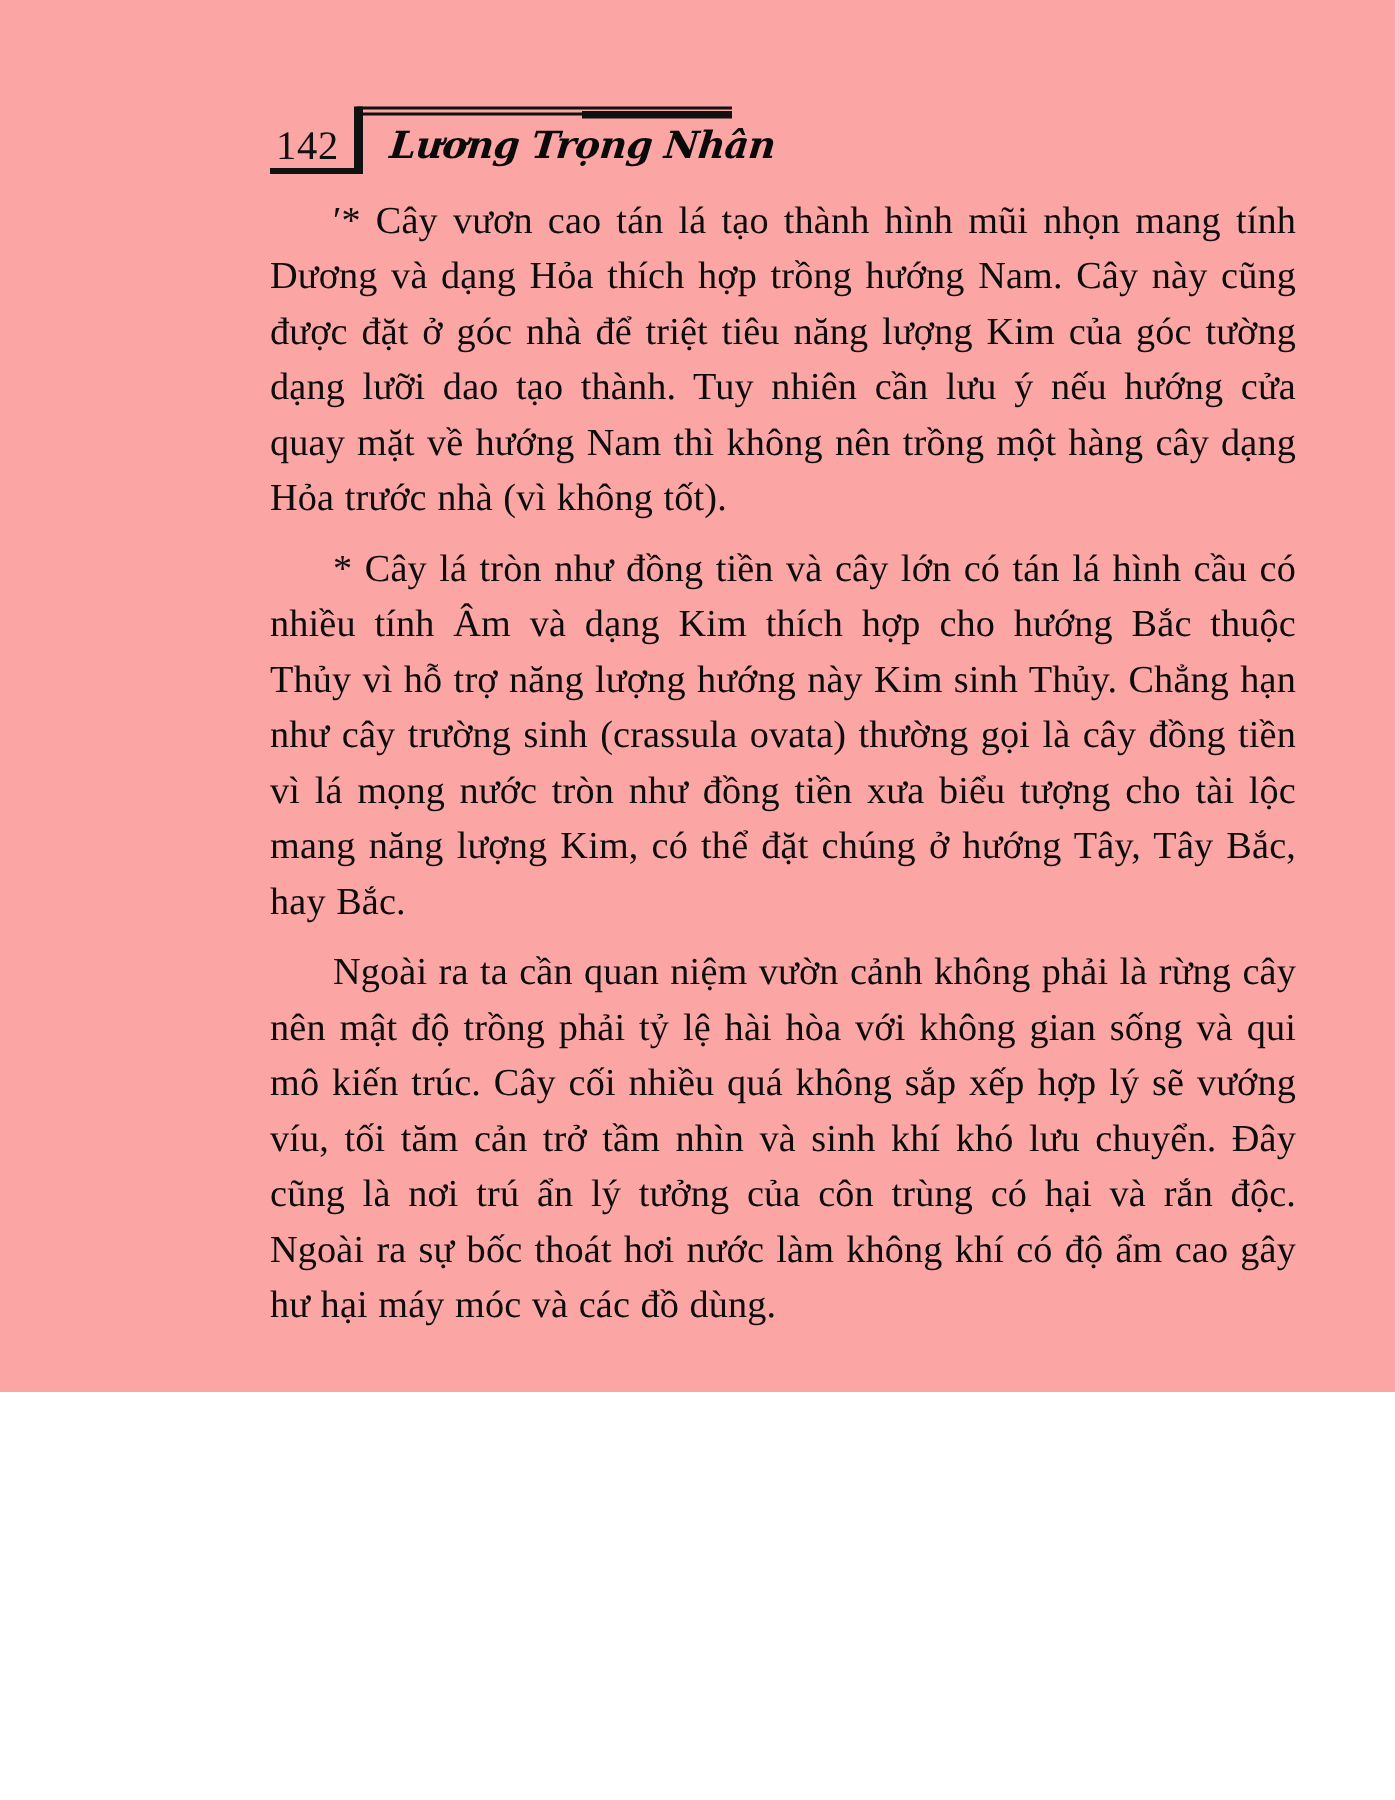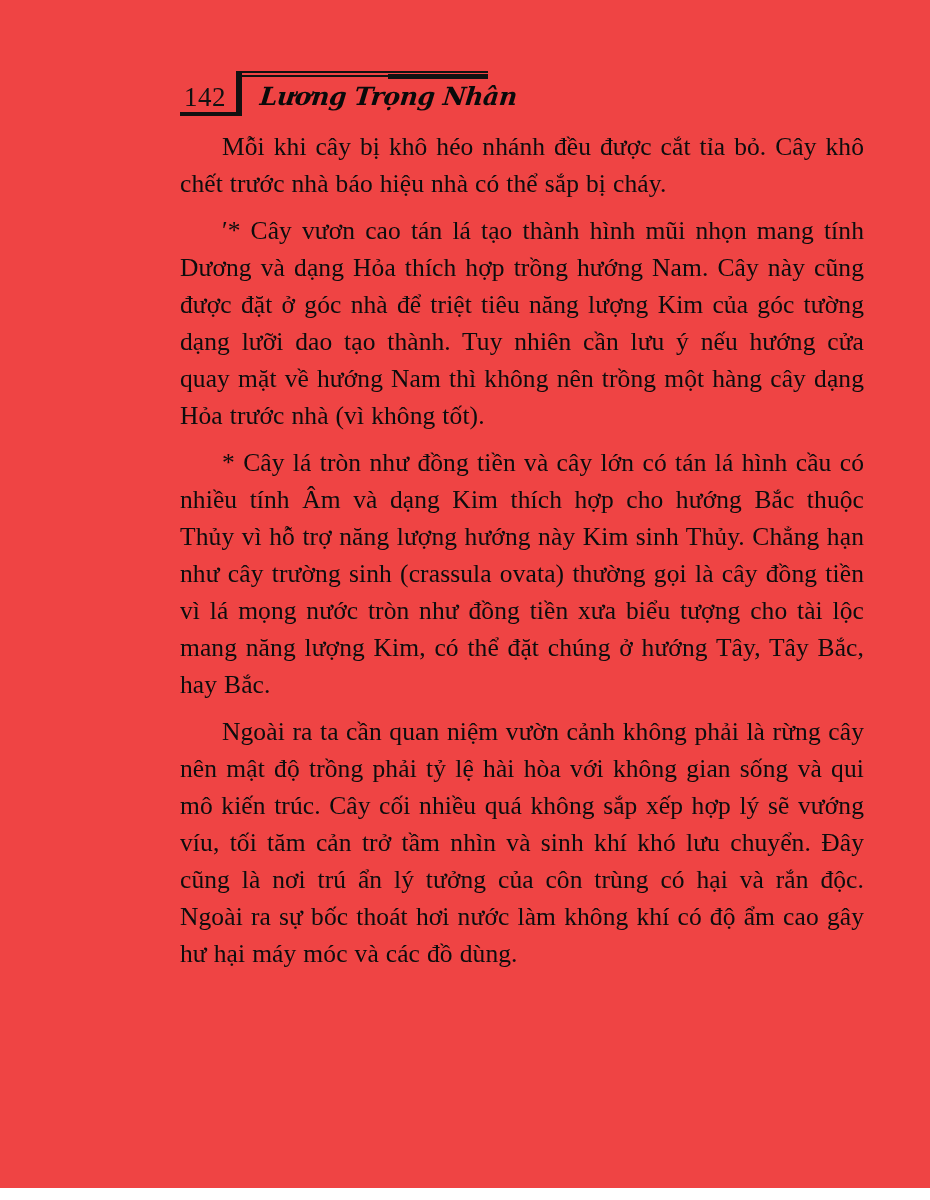--- a/index.html
+++ b/index.html
@@ -8,22 +8,22 @@
     padding: 0;
     background: #ffffff;
   }
   body {
     font-family: "Liberation Serif", "DejaVu Serif", serif;
     color: #000000;
   }
   .page {
     position: relative;
     width: 930px;
-    height: 1188px;
-    background: #ef4444;
+    height: 928px;
+    background: #fca5a5;
     overflow: hidden;
     margin: 0 auto;
   }
 
   
   .header {
     position: absolute;
     left: 180px;
     top: 68px;
     width: 700px;
@@ -150,21 +150,20 @@
       <div class="rule-thin"></div>
       <div class="rule-thick-left"></div>
       <div class="rule-thick-right"></div>
     </div>
 
     <div class="author">Lương Trọng Nhân</div>
   </div>
 
   <div class="body-col">
 
-    <p class="para">Mỗi khi cây bị khô héo nhánh đều được cắt tỉa bỏ. Cây khô chết trước nhà báo hiệu nhà có thể sắp bị cháy.</p>
 
 
     <p class="para last-line-left">′* Cây vươn cao tán lá tạo thành hình mũi nhọn mang tính Dương và dạng Hỏa thích hợp trồng hướng Nam. Cây này cũng được đặt ở góc nhà để triệt tiêu năng lượng Kim của góc tường dạng lưỡi dao tạo thành. Tuy nhiên cần lưu ý nếu hướng cửa quay mặt về hướng Nam thì không nên trồng một hàng cây dạng Hỏa trước nhà (vì không tốt).</p>
 
     <p class="para last-line-left">* Cây lá tròn như đồng tiền và cây lớn có tán lá hình cầu có nhiều tính Âm và dạng Kim thích hợp cho hướng Bắc thuộc Thủy vì hỗ trợ năng lượng hướng này Kim sinh Thủy. Chẳng hạn như cây trường sinh (crassula ovata) thường gọi là cây đồng tiền vì lá mọng nước tròn như đồng tiền xưa biểu tượng cho tài lộc mang năng lượng Kim, có thể đặt chúng ở hướng Tây, Tây Bắc, hay Bắc.</p>
 
     <p class="para last-line-left">Ngoài ra ta cần quan niệm vườn cảnh không phải là rừng cây nên mật độ trồng phải tỷ lệ hài hòa với không gian sống và qui mô kiến trúc. Cây cối nhiều quá không sắp xếp hợp lý sẽ vướng víu, tối tăm cản trở tầm nhìn và sinh khí khó lưu chuyển. Đây cũng là nơi trú ẩn lý tưởng của côn trùng có hại và rắn độc. Ngoài ra sự bốc thoát hơi nước làm không khí có độ ẩm cao gây hư hại máy móc và các đồ dùng.</p>
 
   </div>
 

